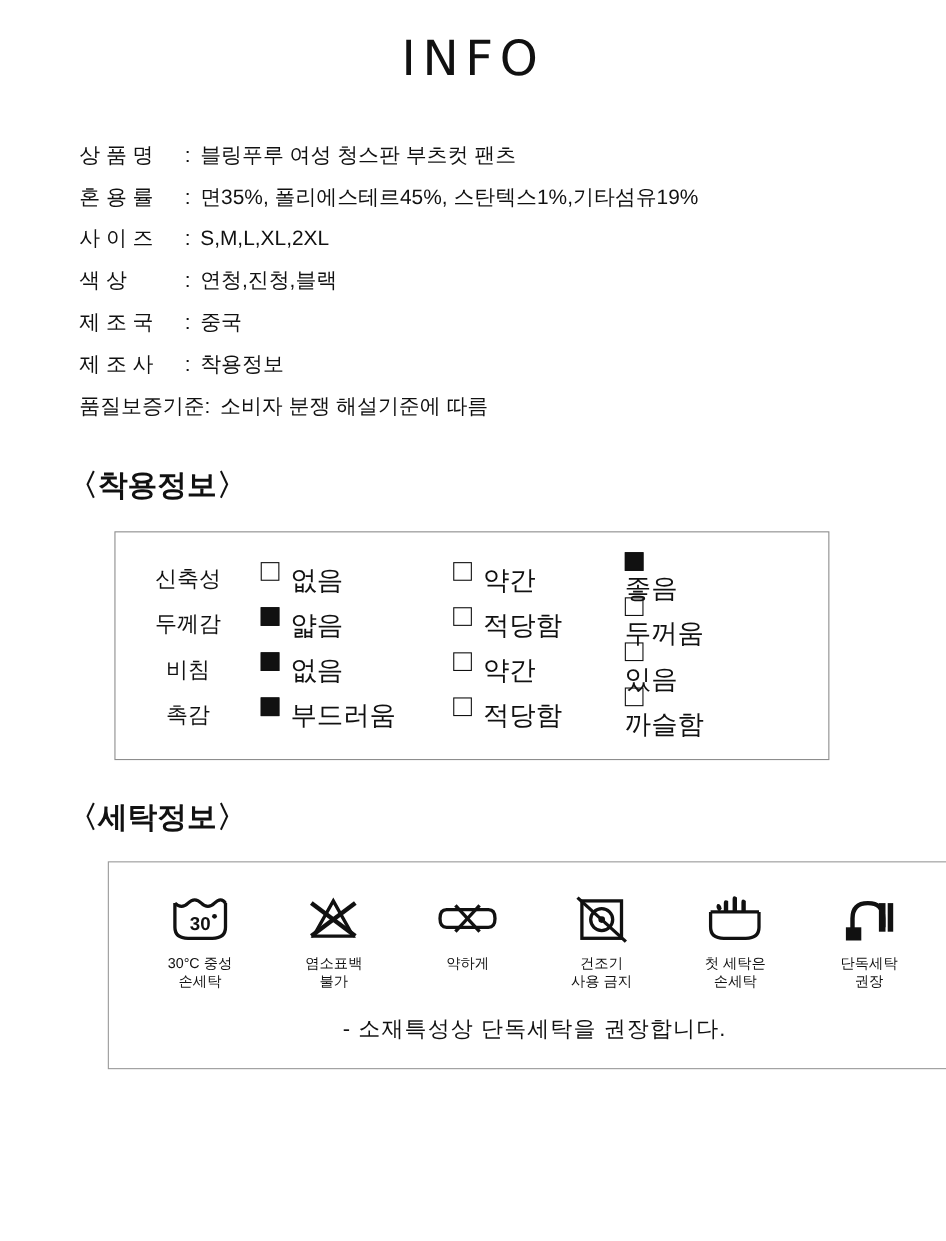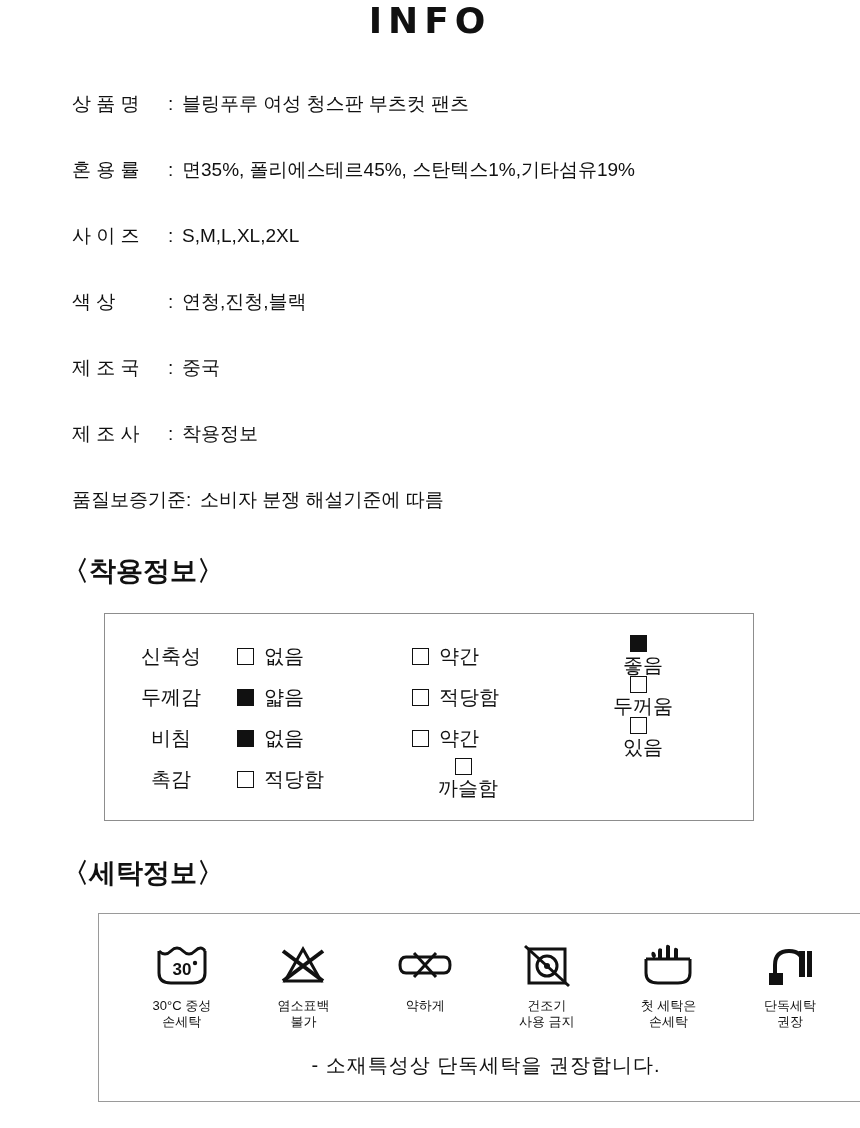--- a/index.html
+++ b/index.html
@@ -18,35 +18,35 @@
 
   .page {
     width: 860px;
     height: 1128px;
     position: relative;
   }
 
   
   .info-title {
     text-align: center;
-    font-size: 36px;
-    font-weight: 700;
+    font-size: 44px;
+    font-weight: 400;
     letter-spacing: 6px;
+    margin-top: 28px;
     font-family: "DejaVu Sans", sans-serif;
   }
 
   
   .spec-list {
     margin: 44px 0 0 72px;
   }
   .spec-row {
     font-size: 19px;
     line-height: 38px;
     white-space: nowrap;
-    margin-top: 28px;
   }
   .spec-label {
     display: inline-block;
     min-width: 96px;
   }
   .spec-sep {
     display: inline-block;
     width: 14px;
   }
 
@@ -71,22 +71,21 @@
     align-items: center;
     height: 41px;
   }
   .wear-name {
     width: 132px;
     text-align: center;
     font-size: 20px;
   }
   .wear-opt {
     display: flex;
-    align-items: center;
-    font-size: 20px;
+    font-size: 24px;
   }
   .wear-opt.o1 { width: 175px; }
   .wear-opt.o2 { width: 156px; }
   .wear-opt.o3 { width: 150px; flex-direction: column; }
   .chk {
     display: inline-block;
     width: 17px;
     height: 17px;
     border: 1.5px solid #111;
     margin-right: 10px;
@@ -214,20 +213,24 @@
         <span>약간</span>
       </div>
       <div class="wear-opt o3">
         <span class="chk"></span>
         <span>있음</span>
       </div>
     </div>
 
     <div class="wear-row">
       <div class="wear-name">촉감</div>
+      <div class="wear-opt o1">
+        <span class="chk on"></span>
+        <span>부드러움</span>
+      </div>
       <div class="wear-opt o2">
         <span class="chk"></span>
         <span>적당함</span>
       </div>
       <div class="wear-opt o3">
         <span class="chk"></span>
         <span>까슬함</span>
       </div>
     </div>
 

